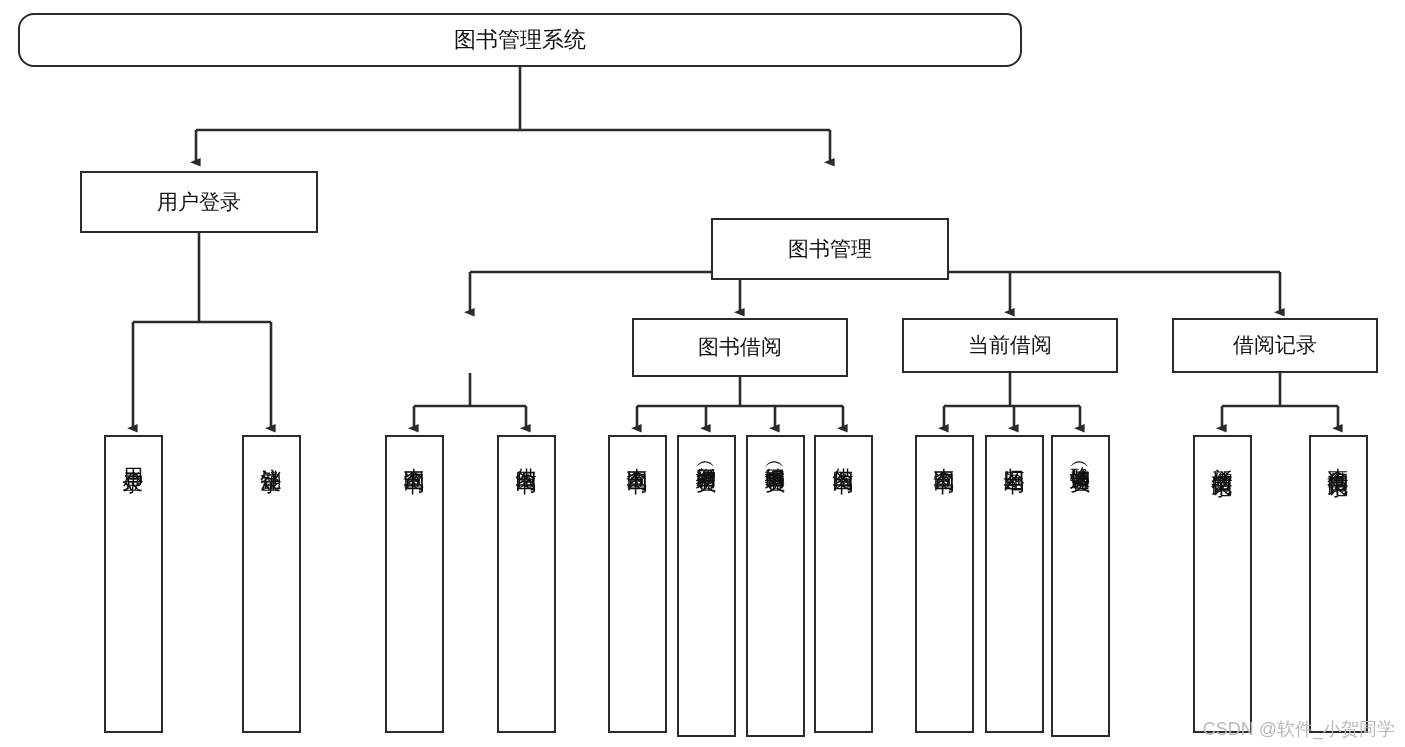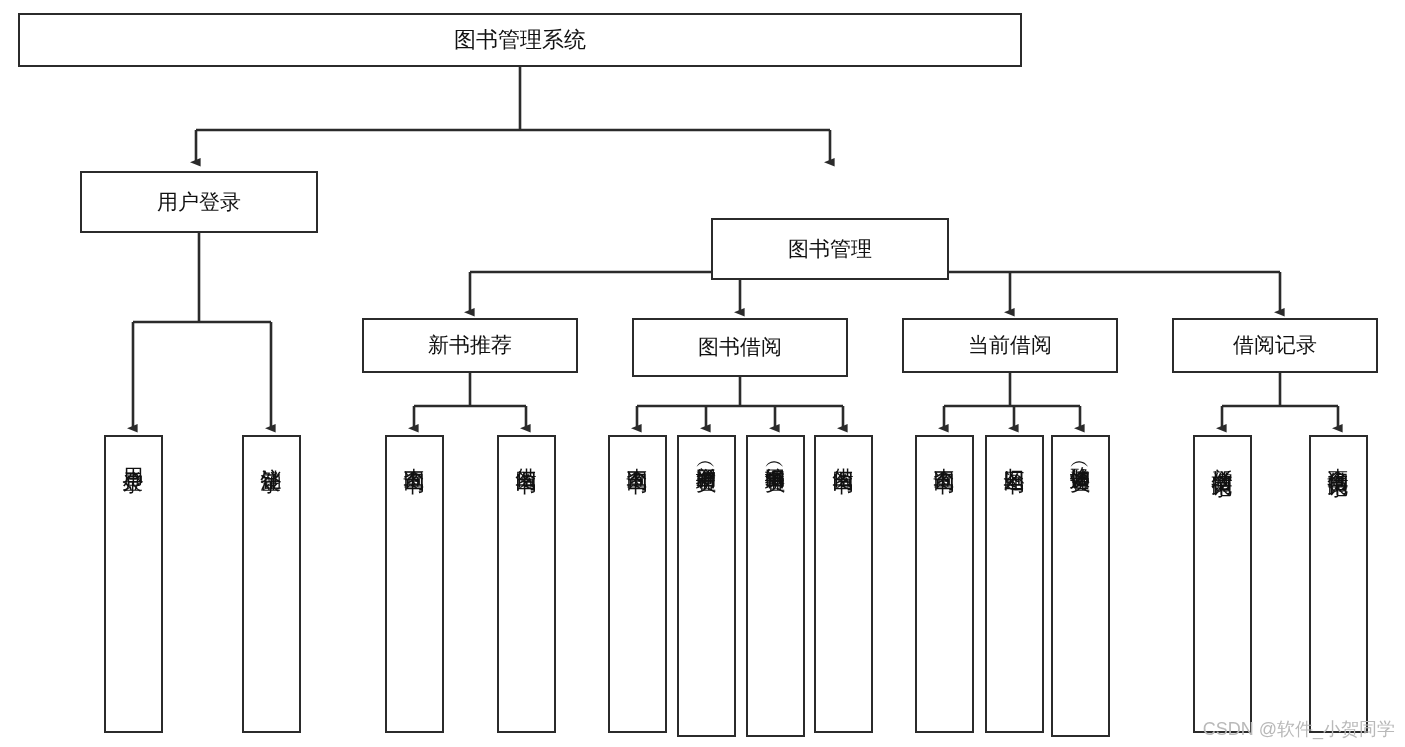--- a/index.html
+++ b/index.html
@@ -122,34 +122,31 @@
       <path d="M1014,406 L1014,428" marker-end="url(#arrow)"></path>
       <path d="M1080,406 L1080,428" marker-end="url(#arrow)"></path>
 
       <path d="M1280,373 L1280,406"></path>
       <path d="M1222,406 L1338,406"></path>
       <path d="M1222,406 L1222,428" marker-end="url(#arrow)"></path>
       <path d="M1338,406 L1338,428" marker-end="url(#arrow)"></path>
     </g>
   </svg>
 
-  <div class="node horiz root" style="left:18px; top:13px; width:1004px; height:54px;">
+  <div class="node horiz root" style="left:18px; top:13px; width:1004px; height:54px;border-radius:16px;">
     <span class="label">图书管理系统</span>
   </div>
 
   <div class="node horiz" style="left:80px; top:171px; width:238px; height:62px;">
     <span class="label">用户登录</span>
   </div>
   <div class="node horiz" style="left:711px; top:171px; width:238px; height:62px;margin-top:47px;">
     <span class="label">图书管理</span>
   </div>
 
-  <div class="node horiz" style="left:362px; top:318px; width:216px; height:55px;">
-    <span class="label">新书推荐</span>
-  </div>
   <div class="node horiz" style="left:632px; top:318px; width:216px; height:59px;">
     <span class="label">图书借阅</span>
   </div>
   <div class="node horiz" style="left:902px; top:318px; width:216px; height:55px;">
     <span class="label">当前借阅</span>
   </div>
   <div class="node horiz" style="left:1172px; top:318px; width:206px; height:55px;">
     <span class="label">借阅记录</span>
   </div>
 

